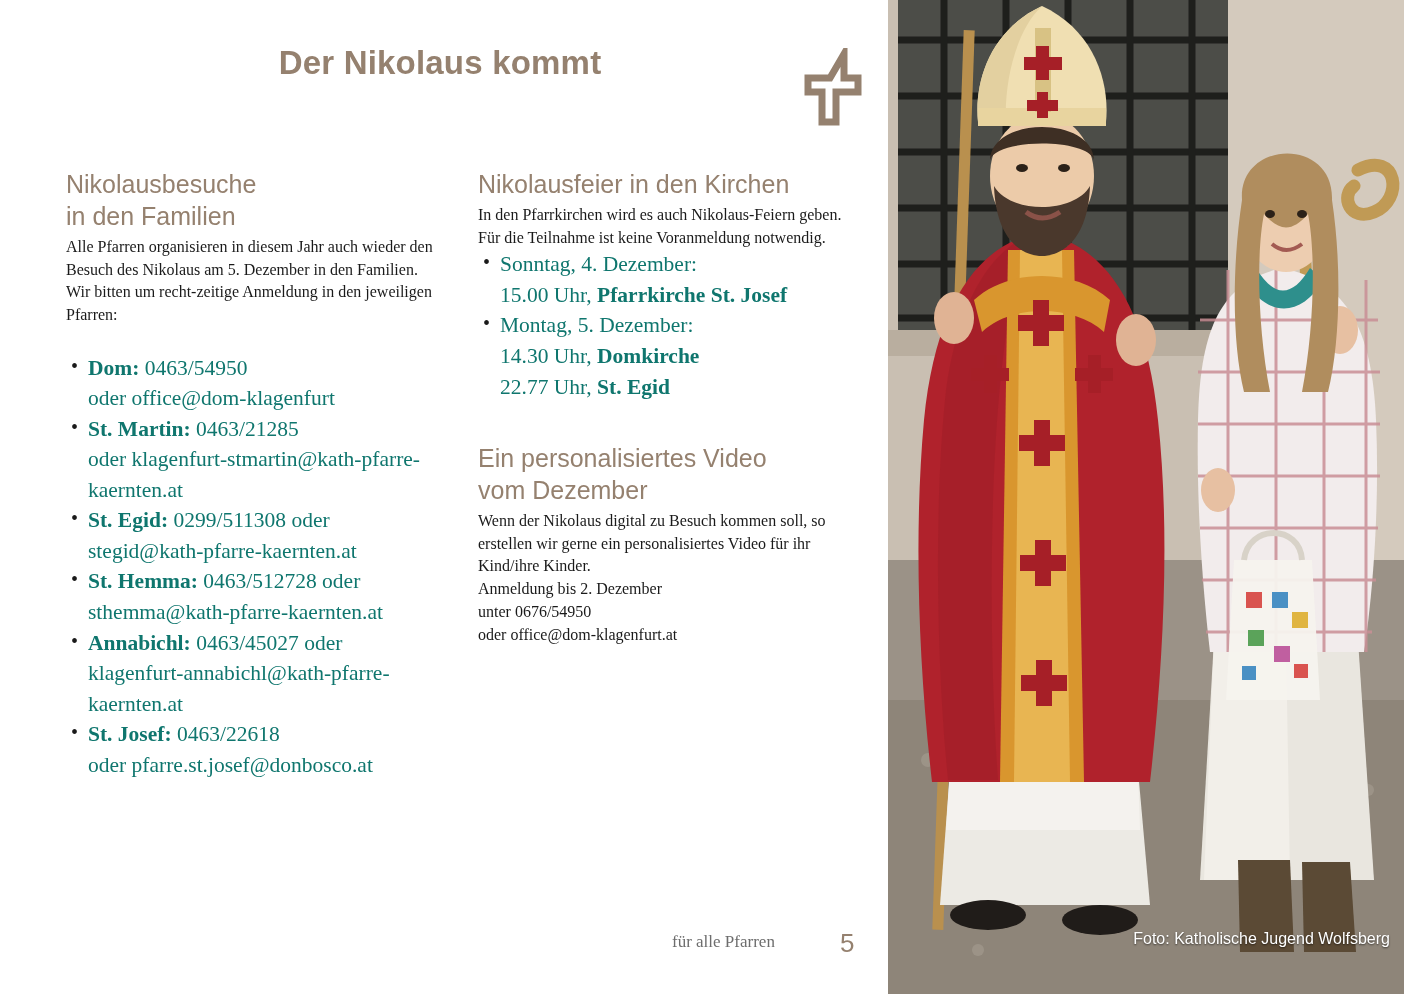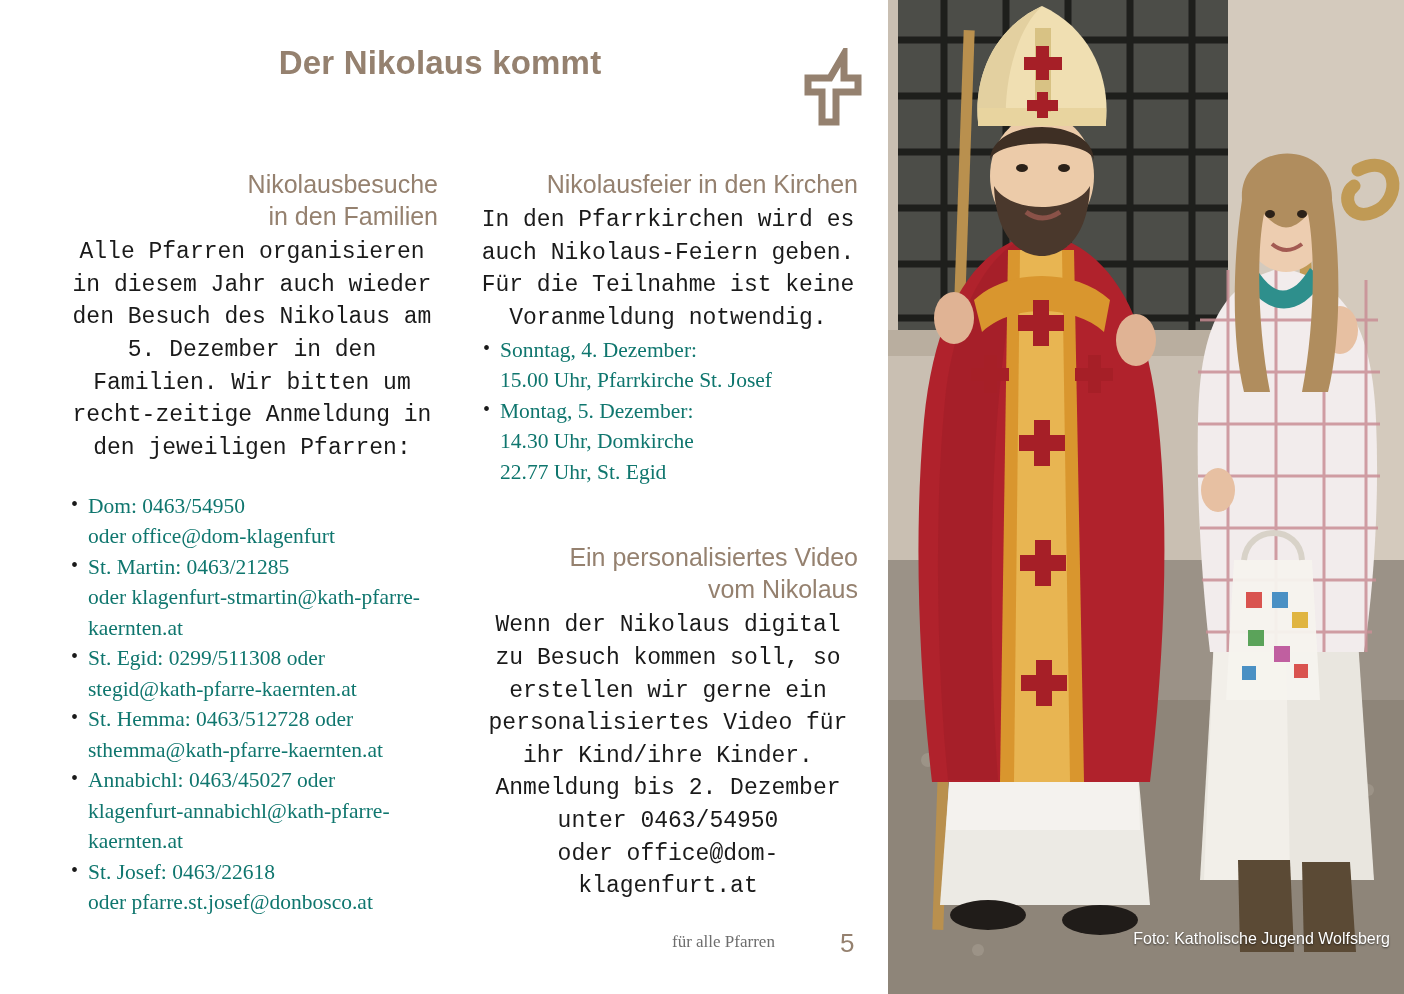--- a/index.html
+++ b/index.html
@@ -52,34 +52,33 @@
     position: absolute;
     top: 0;
   }
   .col-left { left: 66px; width: 372px; }
   .col-right { left: 478px; width: 380px; }
 
   .sec-head {
     font-family: "Liberation Sans", sans-serif;
     font-size: 25px;
     color: #95816f;
-    text-align: right;
+    text-align: left;
     line-height: 1.28;
     margin: 0 0 4px 0;
     font-weight: normal;
   }
-  .sec-head.second { margin-top: 54px; }
+  .sec-head.second { margin-top: 40px; }
 
   .body-text {
-    font-family: Liberation Mono, monospace;
-    font-size: 23px;
+    font-family: Liberation Serif, serif;
+    font-size: 16px;
     line-height: 1.42;
     color: #1a1a1a;
     margin: 0;
-    text-align: center;
   }
 
   ul.bullets {
     list-style: none;
     margin: 0;
     padding: 0;
   }
   ul.bullets > li {
     position: relative;
     padding-left: 22px;
@@ -89,21 +88,21 @@
     color: #0f766e;
     margin: 0;
   }
   ul.bullets > li::before {
     content: "\2022";
     position: absolute;
     left: 5px; top: -1px;
     font-size: 20px;
     color: #1a1a1a;
   }
-  .b { font-weight: normal; }
+  .b { font-weight: bold; }
   .spacer-md { height: 26px; }
 
   .footer-note {
     position: absolute;
     left: 672px; top: 932px;
     font-family: Liberation Serif, serif;
     font-size: 17px;
     color: #6d6d6d;
   }
   .page-num {
@@ -199,26 +198,26 @@
           </li>
           <li>
             <span>Montag, 5. Dezember:</span><br>
             <span>14.30 Uhr, </span><span class="b">Domkirche</span><br>
             <span>22.77 Uhr, </span><span class="b">St. Egid</span>
           </li>
         </ul>
 
         <div class="sec-head second">
           <span>Ein personalisiertes Video</span><br>
-          <span>vom Nikolaus</span>
+          <span>vom Dezember</span>
         </div>
 
         <p class="body-text">Wenn der Nikolaus digital zu Besuch kommen soll, so erstellen wir gerne ein personalisiertes Video für ihr Kind/ihre Kinder.</p>
         <p class="body-text">Anmeldung bis 2. Dezember</p>
-        <p class="body-text">unter 0463/54950</p>
+        <p class="body-text">unter 0676/54950</p>
         <p class="body-text">oder office@dom-klagenfurt.at</p>
       </div>
     </div>
 
     <div class="footer-note">für alle Pfarren</div>
     <div class="page-num">5</div>
   </div>
 
   <div class="photo">
     <svg width="516" height="994" viewBox="0 0 516 994" preserveAspectRatio="xMidYMid slice">

